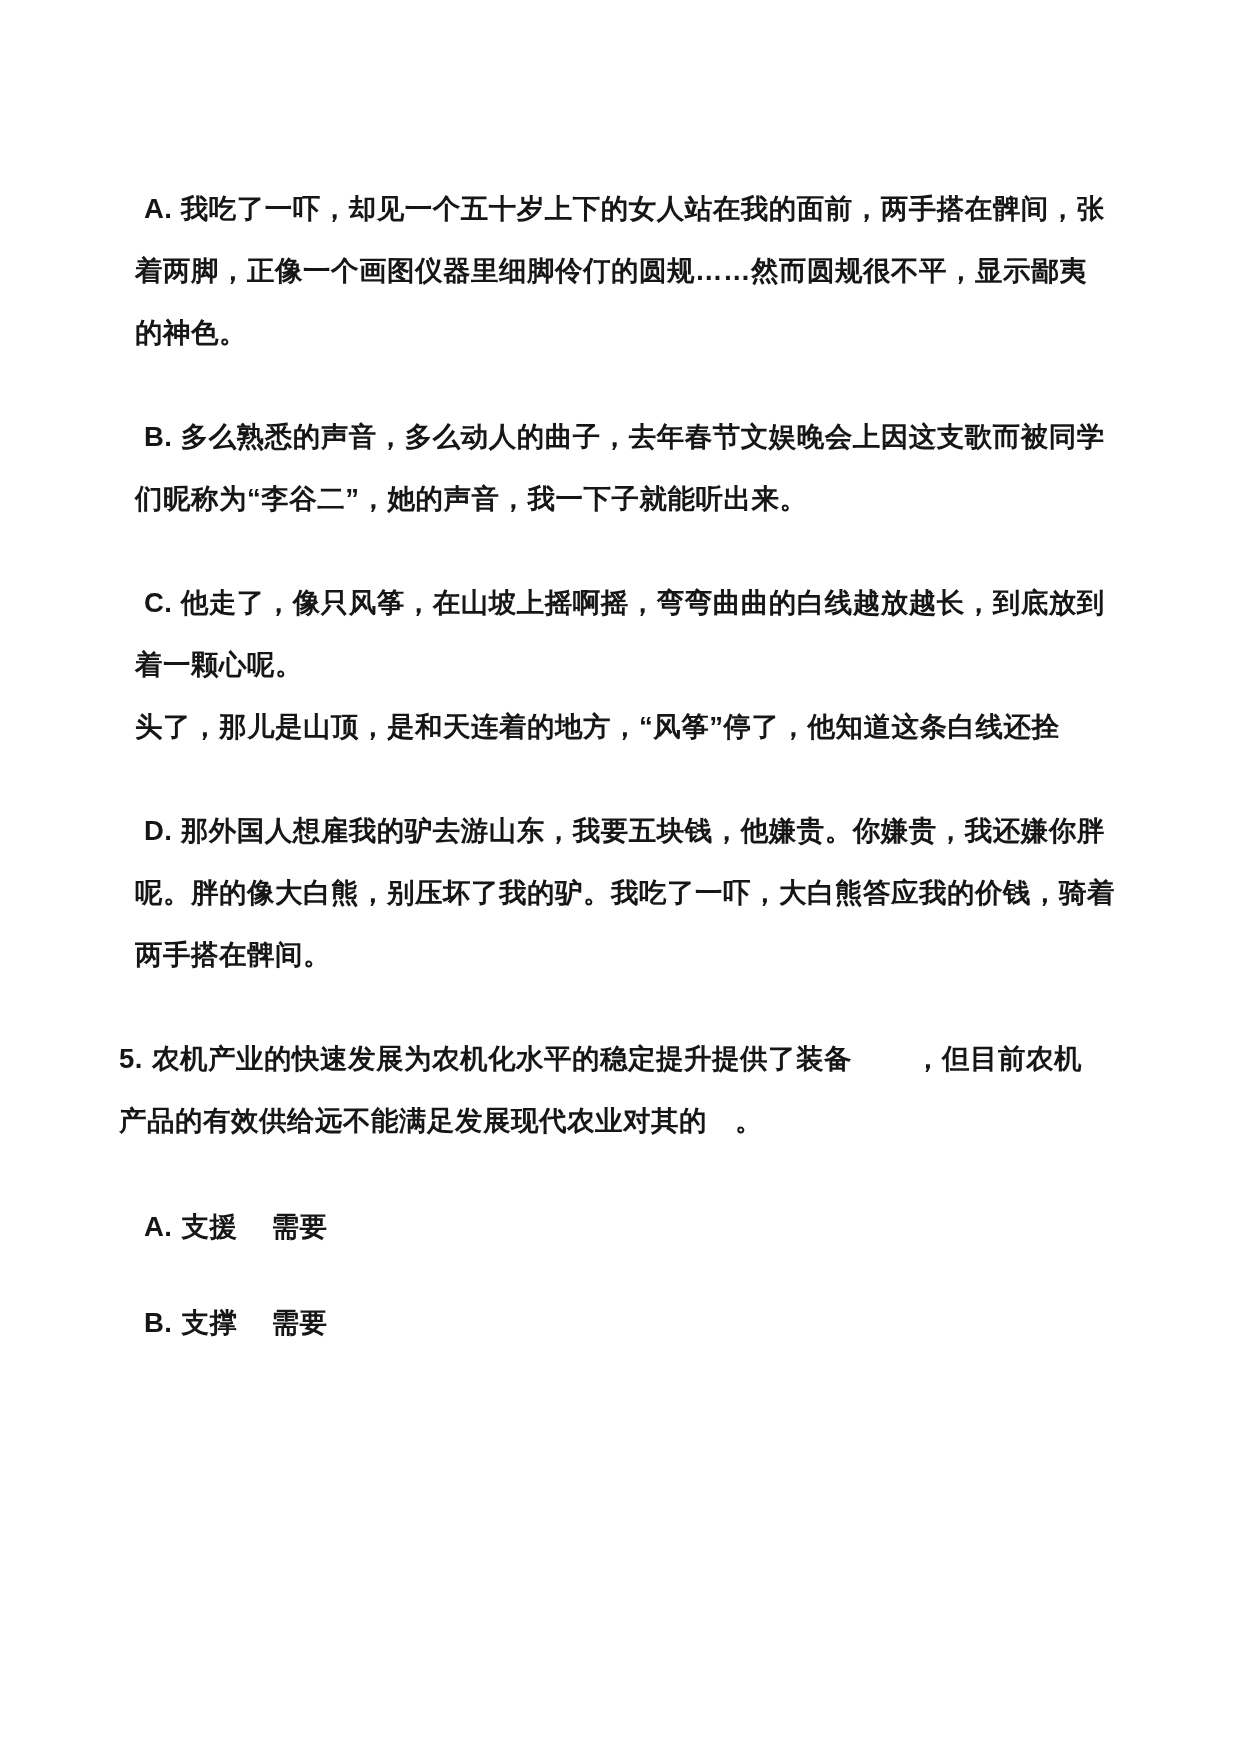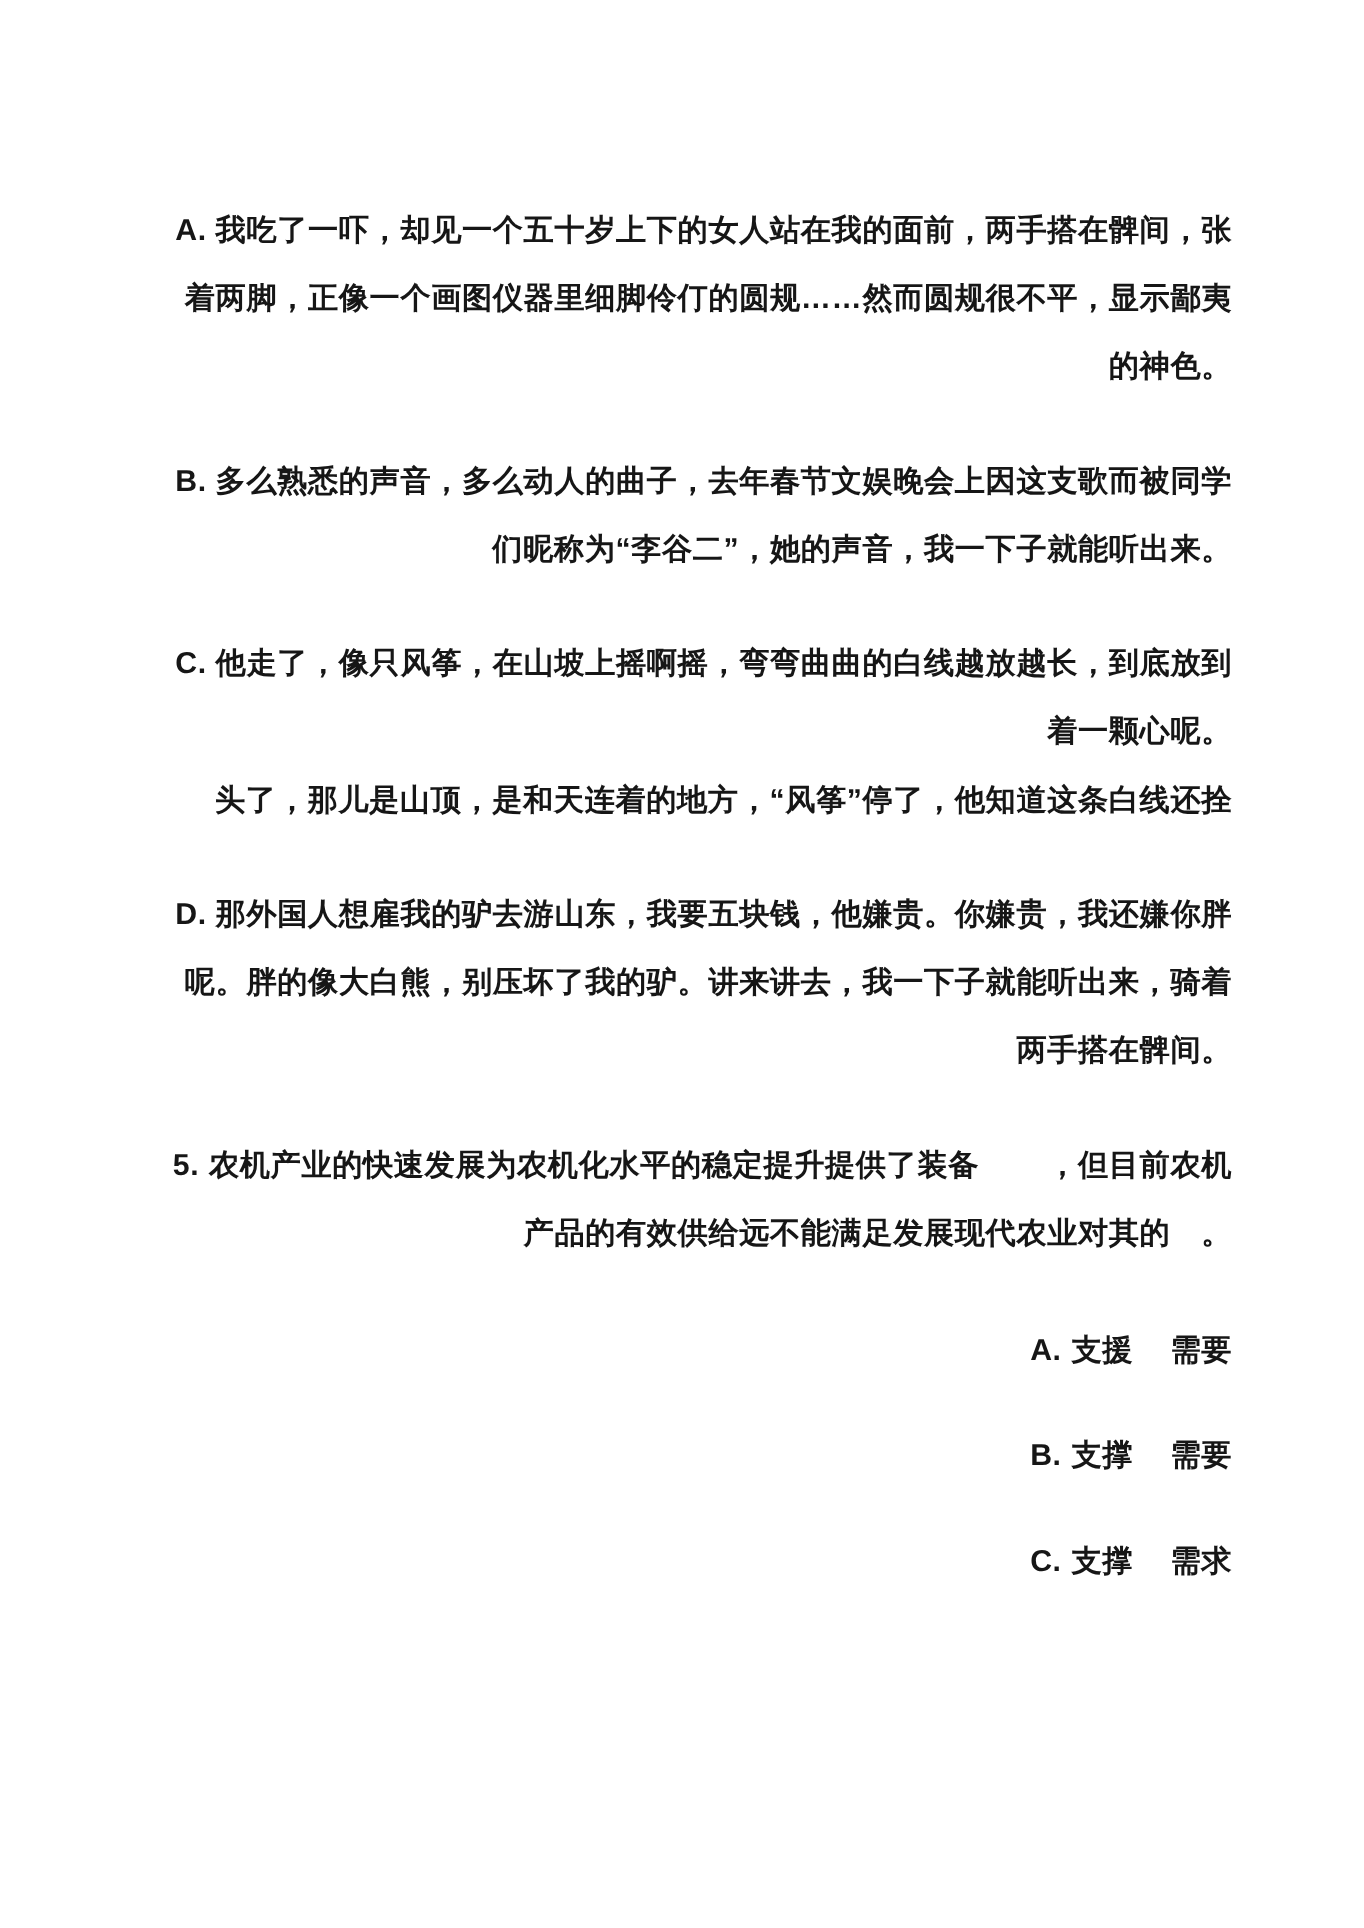--- a/index.html
+++ b/index.html
@@ -5,21 +5,20 @@
   * { margin: 0; padding: 0; box-sizing: border-box; }
   html, body { background: #ffffff; }
   .page {
     position: relative;
     width: 1240px;
     height: 1753px;
     background: #ffffff;
     overflow: hidden;
     font-family: "Liberation Sans", sans-serif;
     color: #161616;
-    text-align: right;
   }
   .content {
     padding: 178px 120px 0 135px;
     font-size: 27.5px;
     line-height: 62px;
     font-weight: 600;
     letter-spacing: 0.5px;
   }
   .para { margin-top: 42px; }
   .para:first-child { margin-top: 0; }
@@ -53,40 +52,37 @@
     </div>
 
     <div class="para">
       <div class="line first-indent">C. 他走了，像只风筝，在山坡上摇啊摇，弯弯曲曲的白线越放越长，到底放到</div>
       <div class="line">着一颗心呢。</div>
       <div class="line">头了，那儿是山顶，是和天连着的地方，“风筝”停了，他知道这条白线还拴</div>
     </div>
 
     <div class="para">
       <div class="line first-indent">D. 那外国人想雇我的驴去游山东，我要五块钱，他嫌贵。你嫌贵，我还嫌你胖</div>
-      <div class="line">呢。胖的像大白熊，别压坏了我的驴。讲来讲去，我一下子就能听出来，骑着</div>
+      <div class="line">呢。胖的像大白熊，别压坏了我的驴。我吃了一吓，大白熊答应我的价钱，骑着</div>
       <div class="line">两手搭在髀间。</div>
     </div>
 
     <div class="para q5-block">
       <div class="line">
         <span class="q-num">5.</span><span>农机产业的快速发展为农机化水平的稳定提升提供了装备</span><span class="blank-gap blank-wide"></span><span>，但目前农机</span>
       </div>
       <div class="line">
         <span>产品的有效供给远不能满足发展现代农业对其的</span><span class="blank-gap blank-narrow"></span><span>。</span>
       </div>
     </div>
 
     <div class="para opt-row first-opt line">
       <span class="opt-label">A.</span><span>支援</span><span class="word-gap"></span><span>需要</span>
     </div>
 
     <div class="opt-row line">
       <span class="opt-label">B.</span><span>支撑</span><span class="word-gap"></span><span>需要</span>
     </div>
 
-    <div class="opt-row line">
-      <span class="opt-label">C.</span><span>支撑</span><span class="word-gap"></span><span>需求</span>
-    </div>
 
 
   </div>
 </div>
 
 </body></html>

